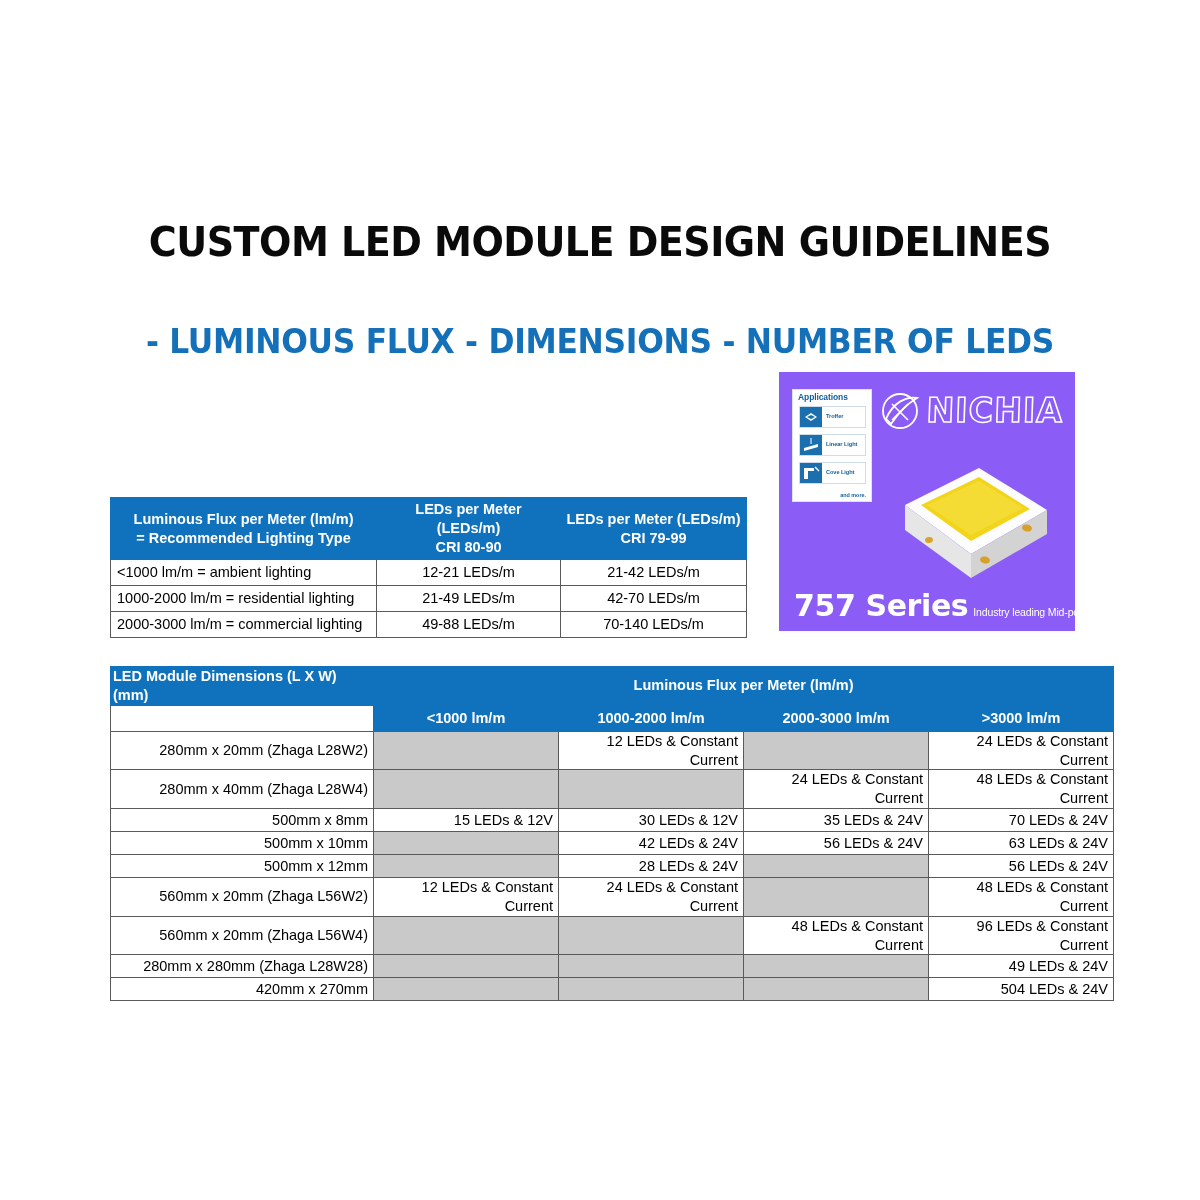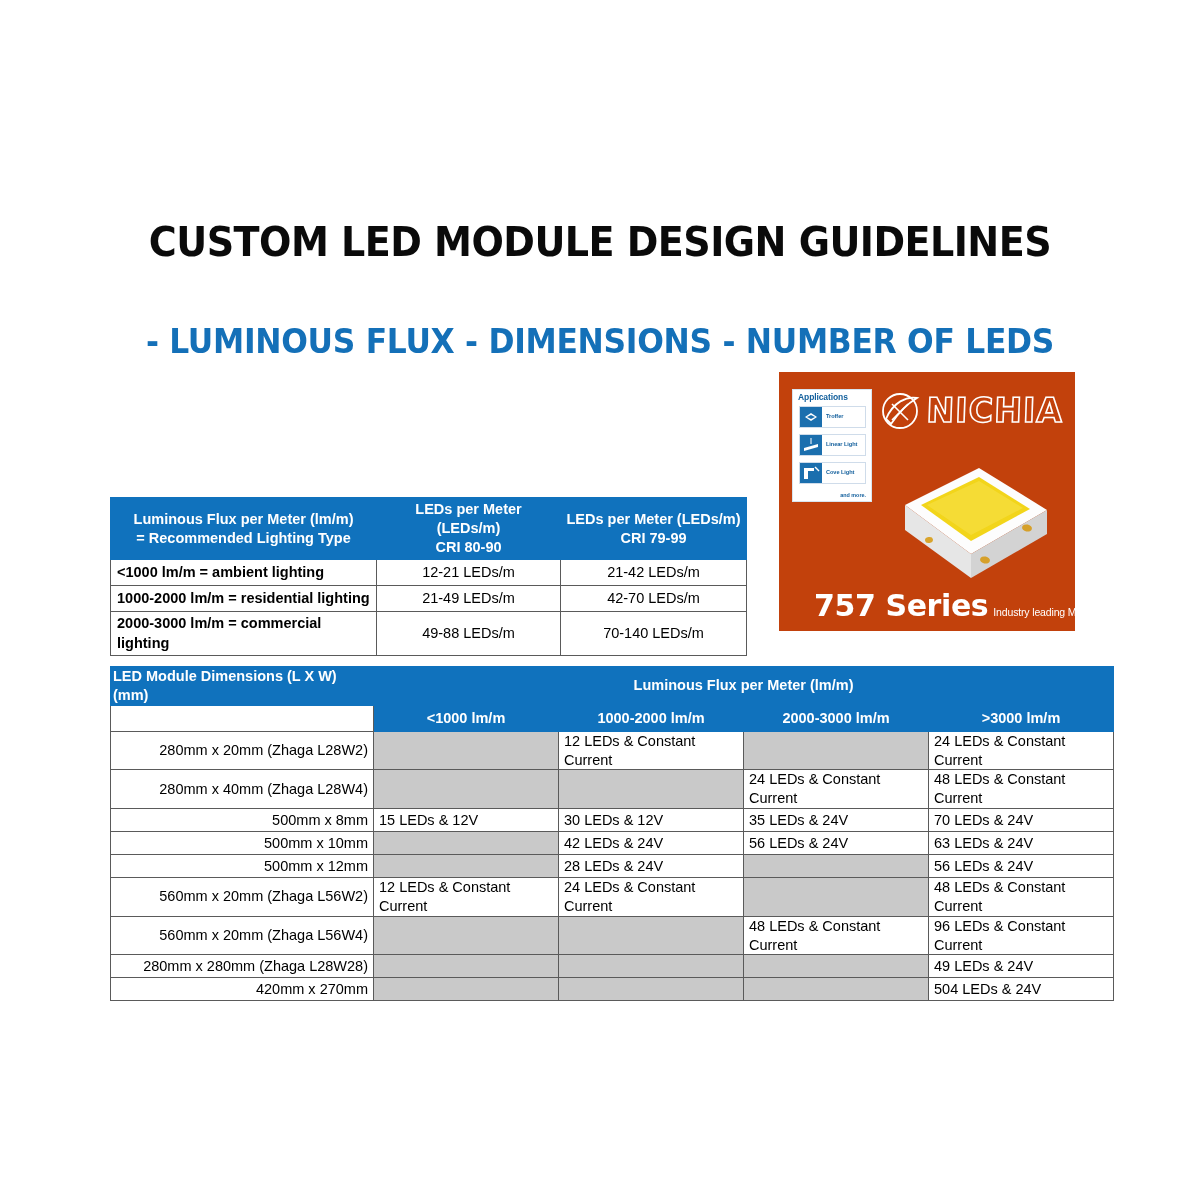--- a/index.html
+++ b/index.html
@@ -65,21 +65,21 @@
     color: #ffffff;
     font-weight: bold;
     text-align: center;
     height: 48px;
     vertical-align: middle;
     border-color: #1072bd;
     font-size: 14.5px;
   }
   #table1 thead th .hl2 { display: block; }
   #table1 tbody td { height: 21px; background: #ffffff; }
-  #table1 tbody td.lbl { text-align: left; padding-left: 6px; font-weight: bold; }
+  #table1 tbody td.lbl { text-align: left; padding-left: 6px; }
   #table1 tbody td.ctr { text-align: center; }
 
   
   #table2 {
     position: absolute;
     left: 110px;
     top: 666px;
     width: 1003px;
     border-collapse: collapse;
     table-layout: fixed;
@@ -105,33 +105,33 @@
     border-left: 1px solid #5a5a5a;
     border-right: 1px solid #5a5a5a;
     border-top: none;
     border-bottom: none;
     height: 23px;
   }
   #table2 td {
     height: 22px;
     padding: 0 5px;
     background: #ffffff;
-    text-align: left;
+    text-align: right;
   }
   #table2 td.lbl { text-align: right; padding-left: 16px; }
   #table2 td.gray { background: #c9c9c9; }
 
   
   #product-card {
     position: absolute;
     left: 779px;
     top: 372px;
     width: 296px;
     height: 259px;
-    background: #c2410c;
+    background: #8b5cf6;
     overflow: hidden;
   }
   #apps-box {
     position: absolute;
     left: 13px;
     top: 17px;
     width: 78px;
     height: 111px;
     background: #ffffff;
     border: 1px solid #d8e4ee;
@@ -205,21 +205,20 @@
     left: 15px;
     bottom: 8px;
     white-space: nowrap;
   }
   #series-name {
     font-size: 30px;
     font-weight: bold;
     color: #ffffff;
     font-family: "DejaVu Sans", sans-serif;
     letter-spacing: -0.4px;
-    margin-left: 20px;
   }
   #series-tag {
     font-size: 10.5px;
     color: #ffffff;
     font-family: "Liberation Sans", sans-serif;
     margin-left: 5px;
     letter-spacing: -0.15px;
   }
 </style>
 </head>

